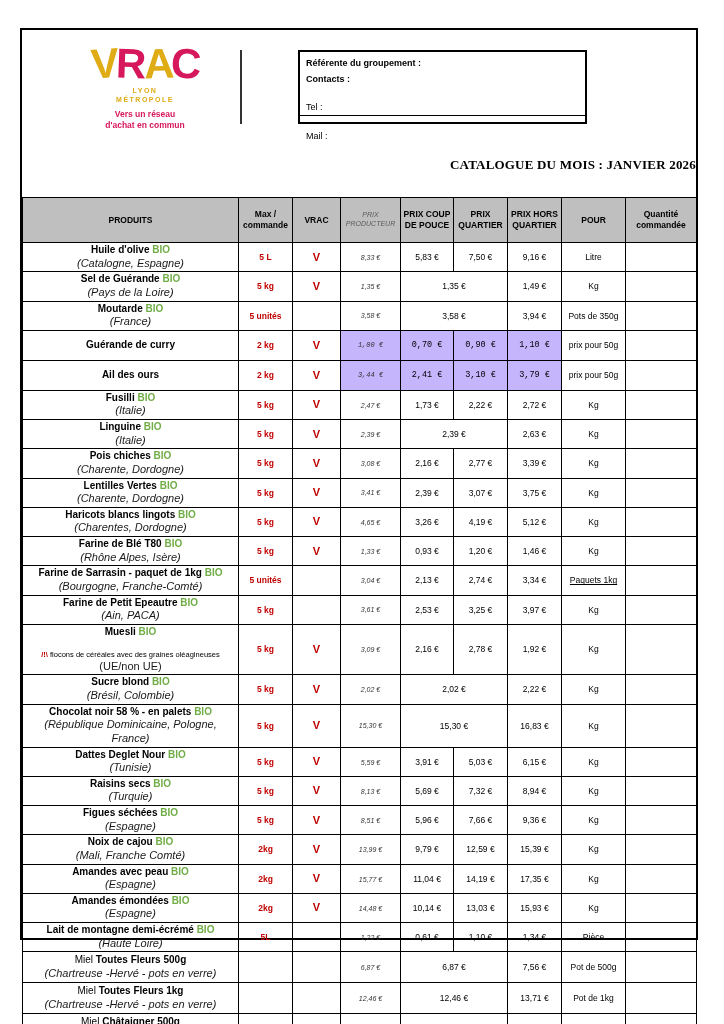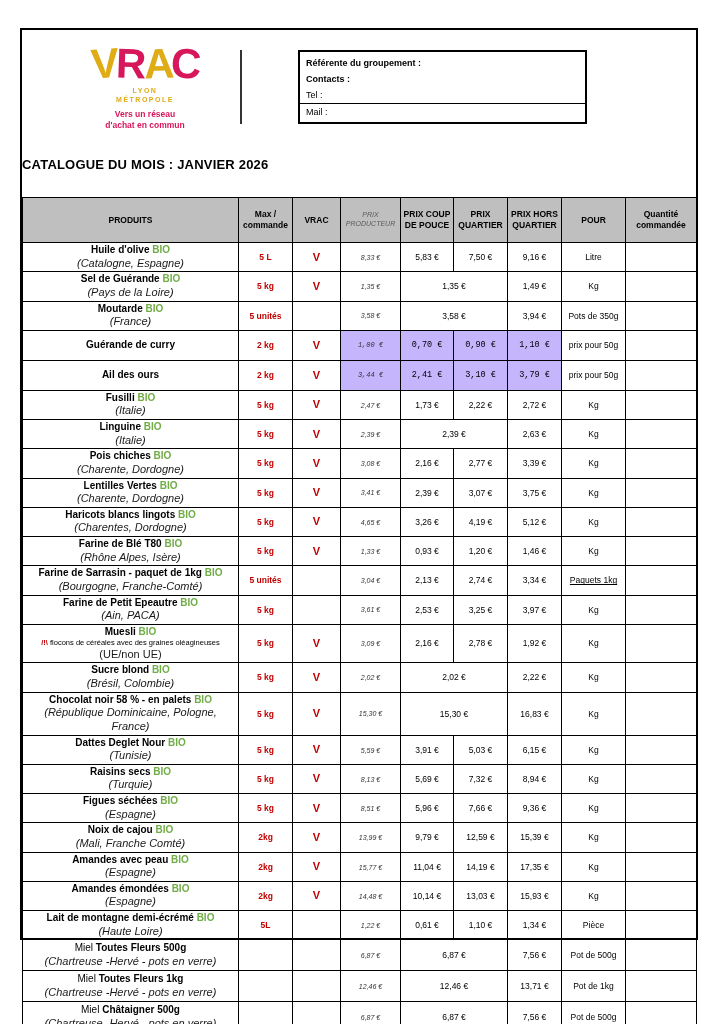--- a/index.html
+++ b/index.html
@@ -26,24 +26,24 @@
   .tagline .lt{font-weight:600;}
   .tagline .hv{font-weight:800;}
   .vline{position:absolute;left:218px;top:20px;width:2px;height:74px;background:#333;}
   .contact{
     position:absolute;left:276px;top:20px;width:289px;height:74px;
     border:2px solid #000;box-sizing:border-box;padding:3px 6px 0 6px;
     font-size:9px;line-height:1.15;
   }
   .contact .row{height:16px;display:flex;align-items:center;}
   .contact .b{font-weight:bold;}
-  .contact .rule{border-bottom:1px solid #000;margin:0 -6px;padding:0 6px;}
+  .contact .rule{border-bottom:1px solid #000;margin:12px -6px;padding:0 6px;}
   .title{
-    position:absolute;left:0;right:0;top:127px;text-align:left;
-    font-weight:bold;font-size:13px;letter-spacing:0.2px;
+    position:absolute;left:0;right:0;top:127px;text-align:right;
+    font-weight:bold;font-size:13px;letter-spacing:0.2px;font-family:Liberation Serif, serif;
   }
   
   table.cat{
     position:absolute;left:0;top:167px;width:674px;height:741px;
     border-collapse:collapse;table-layout:fixed;
   }
   table.cat th,table.cat td{border:1px solid #000;box-sizing:border-box;overflow:hidden;}
   table.cat th{
     background:#BFBFBF;font-size:8.5px;font-weight:bold;height:45px;
     text-align:center;vertical-align:middle;padding:1px 2px;line-height:1.25;
@@ -52,21 +52,21 @@
   table.cat td{
     font-size:8.5px;text-align:center;vertical-align:middle;padding:1px 2px;height:26px;line-height:1.2;
   }
   tr.r-note td{height:37px;}
   tr.r-hl td{height:30px;}
   tr.r-miel td{height:31px;}
   td.c-prod{text-align:left;padding:2px 5px;}
   .pname{font-weight:bold;font-size:10px;line-height:1.25;}
   .pname .reg{font-weight:normal;}
   .bio{color:#70AD47;font-weight:bold;}
-  .pnote{font-size:7.5px;line-height:1.25;}
+  .pnote{font-size:7.5px;line-height:1.25;margin-top:12px;}
   .warn{color:#C00000;font-weight:bold;}
   .porigin{font-style:italic;font-size:11px;line-height:1.25;color:#1a1a1a;}
   .porigin.plain{font-style:normal;}
   td.c-max span{color:#C00000;font-weight:bold;}
   td.c-vrac span{color:#C00000;font-weight:bold;font-size:11px;}
   td.c-pp span{font-style:italic;font-size:7px;color:#333;}
   td.c-pour{font-size:8px;}
   .u{text-decoration:underline;}
   .hl{background:#c4b5fd;font-family:Liberation Mono, monospace;}
 </style>

